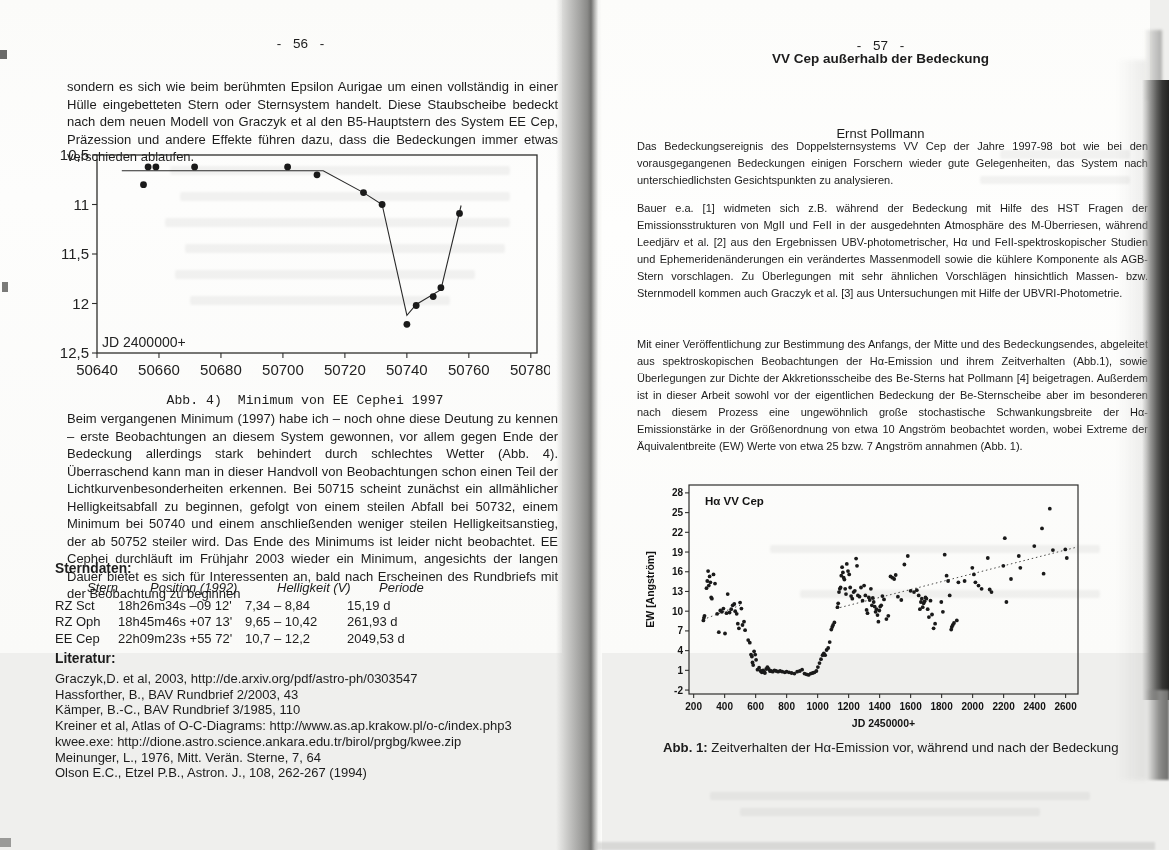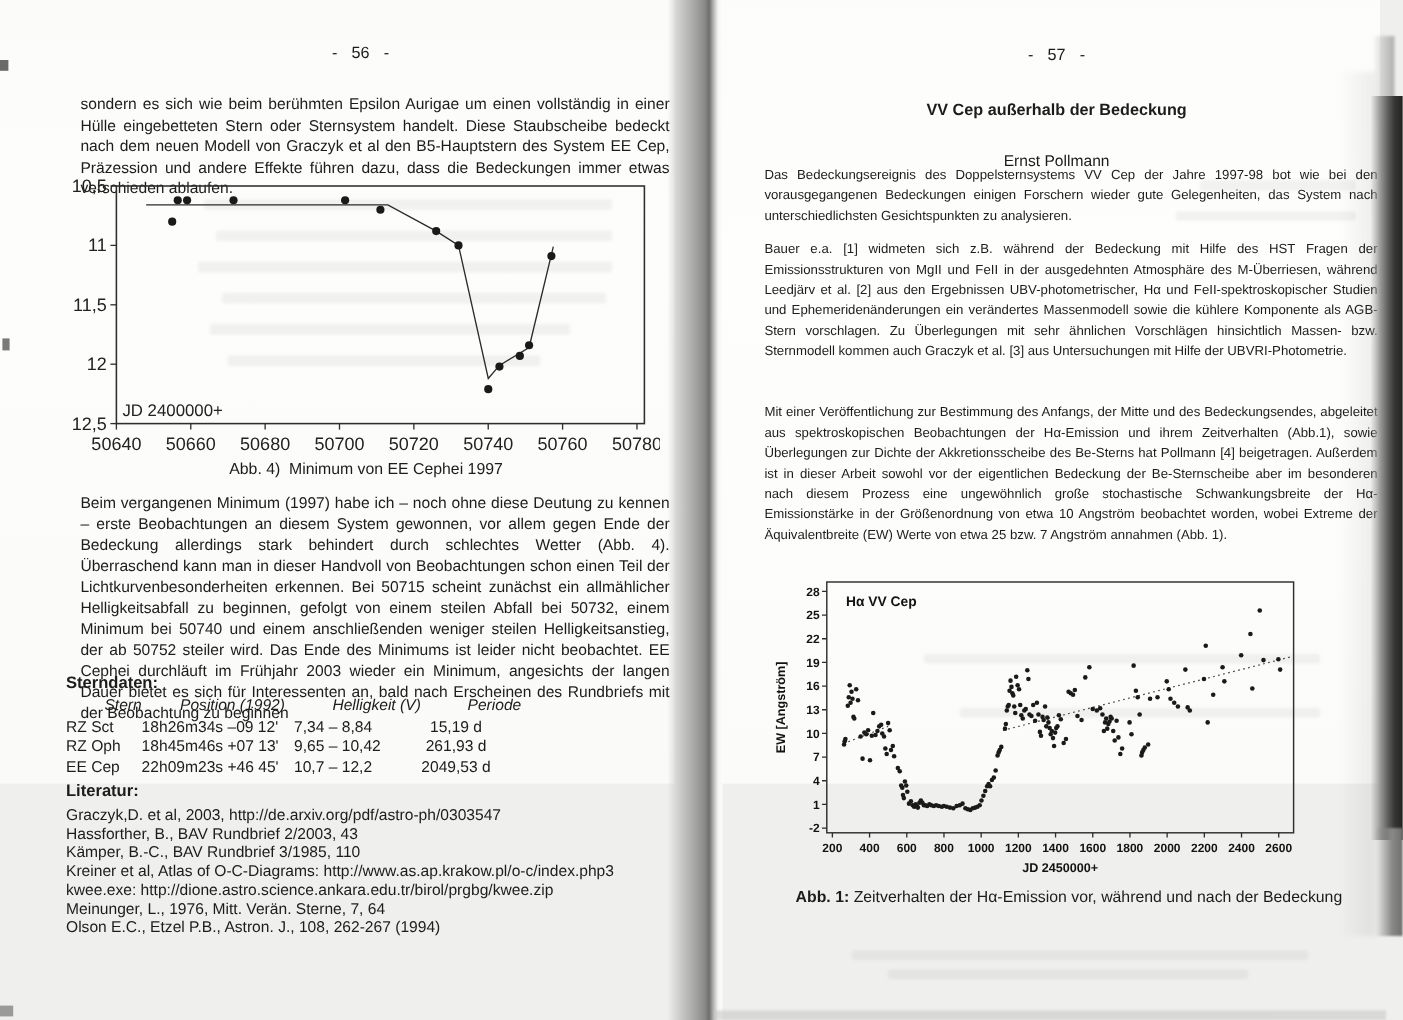--- a/index.html
+++ b/index.html
@@ -24,21 +24,21 @@
   .body-r{font-size:11px;line-height:17px;}
   .pagenum{font-size:13.5px;text-align:center;word-spacing:8px;}
   .h-title{font-size:13.5px;font-weight:bold;text-align:center;margin:0;}
   .h-author{font-size:13px;text-align:center;}
   .h-sec{font-size:13.8px;font-weight:bold;margin:0;}
   .caption1{font-size:13.2px;text-align:center;}
   .caption2{font-size:13.2px;}
   .caption2 .b{font-weight:bold;}
   .startable{font-size:13px;}
   .trow{display:grid;grid-template-columns:63px 127px 102px 72px;line-height:16.2px;}
-  .trow span:nth-child(4){text-align:center;padding-right:6px;}
+  .trow span:nth-child(4){text-align:left;padding-right:6px;}
   .thdr span{font-style:italic;}
   .thdr{margin-bottom:2px;margin-left:32px;}
   .litlist div{font-size:13px;line-height:15.7px;}
   svg{position:absolute;z-index:2;}
   #chart1 .tick{font:15px "Liberation Sans","DejaVu Sans",sans-serif;fill:#222;}
   #chart1 .inplot{font:14px "Liberation Sans","DejaVu Sans",sans-serif;fill:#222;}
   #chart2 .tick{font:bold 10px "Liberation Sans","DejaVu Sans",sans-serif;fill:#131313;}
   #chart2 .axis-label{font:bold 10.5px "Liberation Sans","DejaVu Sans",sans-serif;fill:#131313;}
   #chart2 .inplot{font:bold 11.5px "Liberation Sans","DejaVu Sans",sans-serif;fill:#131313;}
 </style>
@@ -95,21 +95,21 @@
         <circle cx="257.0" cy="28.8" r="3.4" fill="#1a1a1a"></circle>
         <circle cx="303.5" cy="46.6" r="3.4" fill="#1a1a1a"></circle>
         <circle cx="322.1" cy="58.5" r="3.4" fill="#1a1a1a"></circle>
         <circle cx="346.9" cy="178.3" r="3.4" fill="#1a1a1a"></circle>
         <circle cx="356.2" cy="159.5" r="3.4" fill="#1a1a1a"></circle>
         <circle cx="373.2" cy="150.6" r="3.4" fill="#1a1a1a"></circle>
         <circle cx="380.9" cy="141.7" r="3.4" fill="#1a1a1a"></circle>
         <circle cx="399.5" cy="67.4" r="3.4" fill="#1a1a1a"></circle>
         <text x="42" y="201" class="inplot">JD 2400000+</text>
       </svg>
-    <div class="blk caption1" style="left:60px;top:383px;width:490px;">Abb. 4)&nbsp; Minimum von EE Cephei 1997</div>
+    <div class="blk caption1" style="left:60px;top:393px;width:490px;font-family:Liberation Mono, monospace;">Abb. 4)&nbsp; Minimum von EE Cephei 1997</div>
 
     <p class="blk just body-l" style="left:55px;top:398px;width:491px;">Beim vergangenen Minimum (1997) habe ich – noch ohne diese Deutung zu kennen – erste Beobachtungen an diesem System gewonnen, vor allem gegen Ende der Bedeckung allerdings stark behindert durch schlechtes Wetter (Abb. 4). Überraschend kann man in dieser Handvoll von Beobachtungen schon einen Teil der Lichtkurvenbesonderheiten erkennen. Bei 50715 scheint zunächst ein allmählicher Helligkeitsabfall zu beginnen, gefolgt von einem steilen Abfall bei 50732, einem Minimum bei 50740 und einem anschließenden weniger steilen Helligkeitsanstieg, der ab 50752 steiler wird. Das Ende des Minimums ist leider nicht beobachtet. EE Cephei durchläuft im Frühjahr 2003 wieder ein Minimum, angesichts der langen Dauer bietet es sich für Interessenten an, bald nach Erscheinen des Rundbriefs mit der Beobachtung zu beginnen</p>
 
     <h3 class="blk h-sec" style="left:55px;top:561px;text-align:center;">Sterndaten:</h3>
     <div class="blk startable" style="left:55px;top:580px;">
       <div class="trow thdr">
         <span>Stern</span>
         <span>Position (1992)</span>
         <span>Helligkeit (V)</span>
         <span>Periode</span>
@@ -123,21 +123,21 @@
             <span>15,19 d</span>
           </div>
           <div class="trow">
             <span>RZ Oph</span>
             <span>18h45m46s +07 13'</span>
             <span>9,65 – 10,42</span>
             <span>261,93 d</span>
           </div>
           <div class="trow">
             <span>EE Cep</span>
-            <span>22h09m23s +46 45'</span>
+            <span>22h09m23s +55 72'</span>
             <span>10,7 – 12,2</span>
             <span>2049,53 d</span>
           </div>
         </div>
     </div>
 
     <h3 class="blk h-sec" style="left:55px;top:651px;">Literatur:</h3>
     <div class="blk litlist" style="left:55px;top:671px;width:500px;">
 
     <div>Graczyk,D. et al, 2003, http://de.arxiv.org/pdf/astro-ph/0303547</div>
@@ -145,21 +145,21 @@
         <div>Kämper, B.-C., BAV Rundbrief 3/1985, 110</div>
         <div>Kreiner et al, Atlas of O-C-Diagrams: http://www.as.ap.krakow.pl/o-c/index.php3</div>
         <div>kwee.exe: http://dione.astro.science.ankara.edu.tr/birol/prgbg/kwee.zip</div>
         <div>Meinunger, L., 1976, Mitt. Verän. Sterne, 7, 64</div>
         <div>Olson E.C., Etzel P.B., Astron. J., 108, 262-267 (1994)</div>
       </div>
   </div>
 
   <div class="page page-right">
     <div class="blk pagenum" style="left:25px;top:38px;width:511px;">-  57  -</div>
-    <h2 class="blk h-title" style="left:25px;top:84px;width:511px;">VV Cep außerhalb der Bedeckung</h2>
+    <h2 class="blk h-title" style="left:25px;top:51px;width:511px;">VV Cep außerhalb der Bedeckung</h2>
     <div class="blk h-author" style="left:25px;top:98px;width:511px;margin-top:28px;">Ernst Pollmann</div>
 
     <p class="blk just body-r" style="left:25px;top:126px;width:511px;">Das Bedeckungsereignis des Doppelsternsystems VV Cep der Jahre 1997-98 bot wie bei den vorausgegangenen Bedeckungen einigen Forschern wieder gute Gelegenheiten, das System nach unterschiedlichsten Gesichtspunkten zu analysieren.</p>
     <p class="blk just body-r" style="left:25px;top:188px;width:511px;">Bauer e.a. [1] widmeten sich z.B. während der Bedeckung mit Hilfe des HST Fragen der Emissionsstrukturen von MgII und FeII in der ausgedehnten Atmosphäre des M-Überriesen, während Leedjärv et al. [2] aus den Ergebnissen UBV-photometrischer, Hα und FeII-spektroskopischer Studien und Ephemeridenänderungen ein verändertes Massenmodell sowie die kühlere Komponente als AGB-Stern vorschlagen. Zu Überlegungen mit sehr ähnlichen Vorschlägen hinsichtlich Massen- bzw. Sternmodell kommen auch Graczyk et al. [3] aus Untersuchungen mit Hilfe der UBVRI-Photometrie.</p>
     <p class="blk just body-r" style="left:25px;top:324px;width:511px;">Mit einer Veröffentlichung zur Bestimmung des Anfangs, der Mitte und des Bedeckungsendes, abgeleitet aus spektroskopischen Beobachtungen der Hα-Emission und ihrem Zeitverhalten (Abb.1), sowie Überlegungen zur Dichte der Akkretionsscheibe des Be-Sterns hat Pollmann [4] beigetragen. Außerdem ist in dieser Arbeit sowohl vor der eigentlichen Bedeckung der Be-Sternscheibe aber im besonderen nach diesem Prozess eine ungewöhnlich große stochastische Schwankungsbreite der Hα-Emissionstärke in der Größenordnung von etwa 10 Angström beobachtet worden, wobei Extreme der Äquivalentbreite (EW) Werte von etwa 25 bzw. 7 Angström annahmen (Abb. 1).</p>
 
     <div class="ghost" style="left:400px;top:150px;width:130px;height:9px;"></div>
     <div class="ghost" style="left:380px;top:176px;width:150px;height:8px;"></div>
     <div class="ghost" style="left:170px;top:545px;width:330px;height:8px;"></div>
     <div class="ghost" style="left:200px;top:590px;width:300px;height:8px;"></div>

